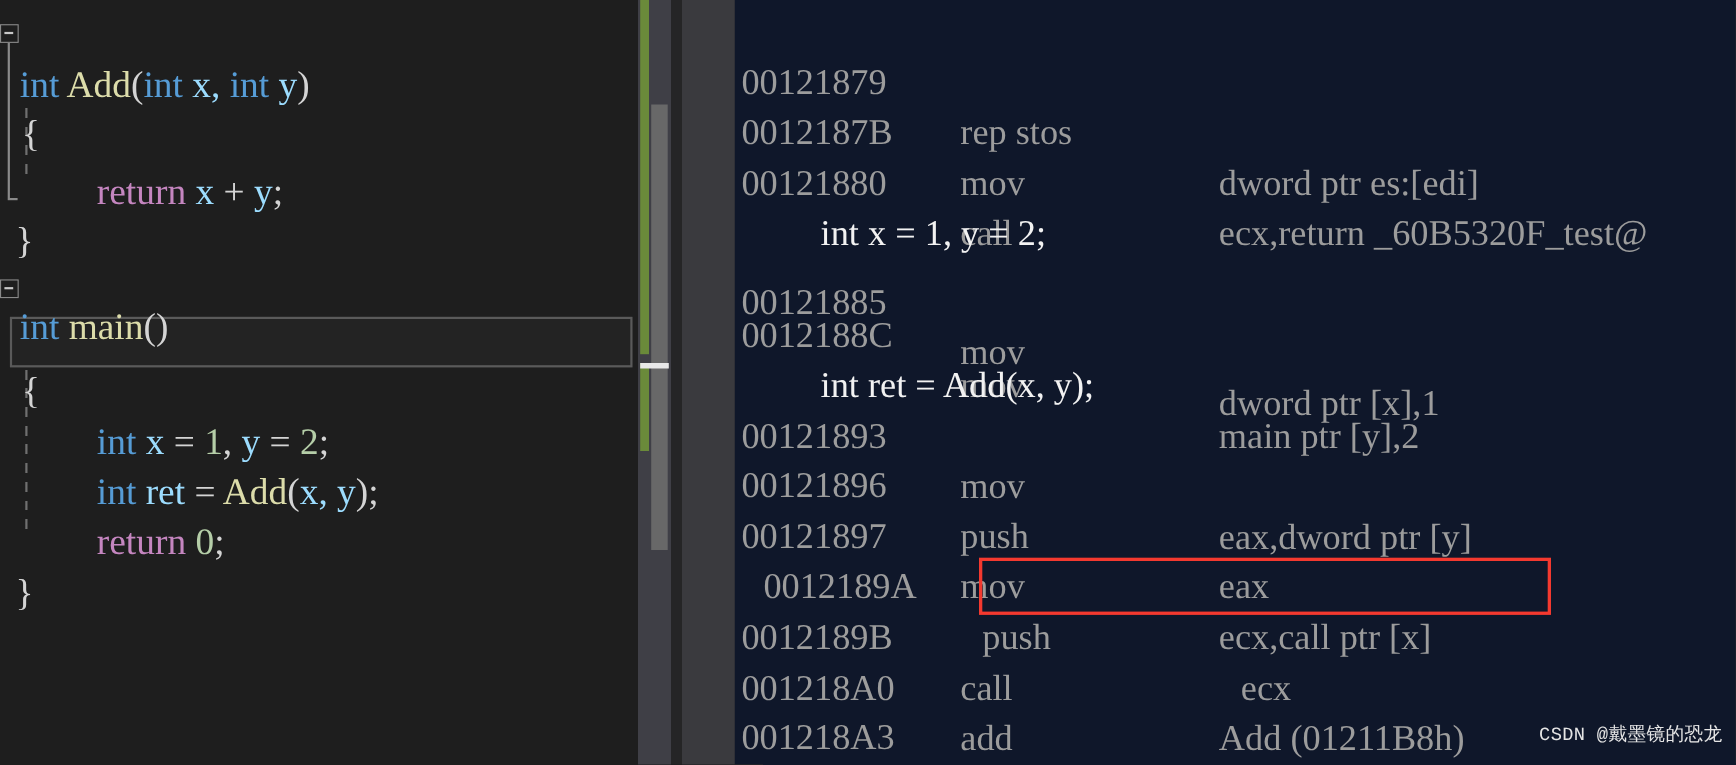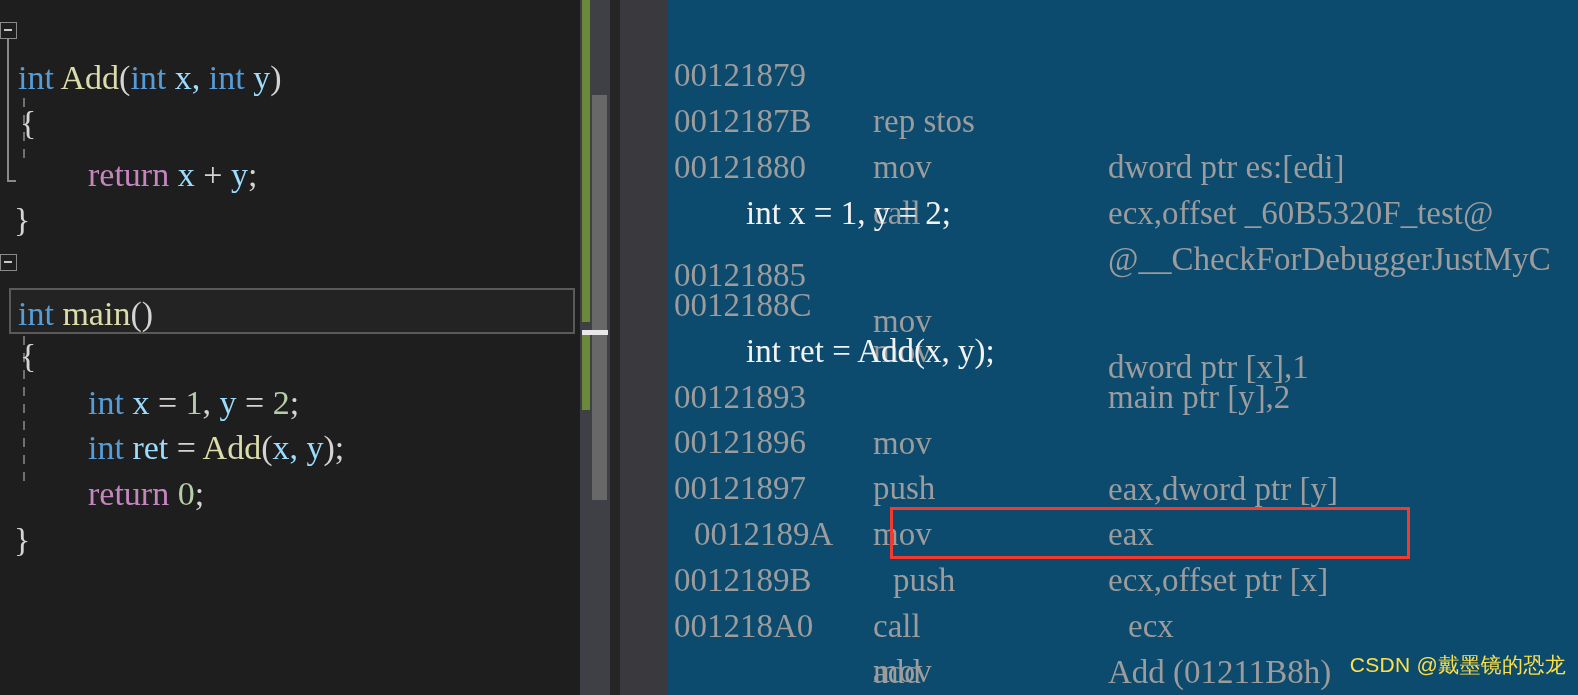--- a/index.html
+++ b/index.html
@@ -154,21 +154,21 @@
   #disasm-gutter {
     position: absolute;
     left: 0; top: 0;
     width: 48px; height: 695px;
     background: #3a3a3e;
   }
   #disasm-body {
     position: absolute;
     left: 48px; top: 0;
     width: 910px; height: 695px;
-    background: #0c4a6e;
+    background: #0f172a;
     overflow: hidden;
   }
   .asm-row {
     position: absolute;
     left: 0;
     width: 910px;
     height: 46px;
     line-height: 46px;
     white-space: pre;
     font-family: "Liberation Serif", "DejaVu Serif", serif;
@@ -216,23 +216,23 @@
     width: 520px; height: 52px;
     border: 3px solid #f4392f;
     box-sizing: border-box;
     pointer-events: none;
   }
 
   
   #watermark {
     position: absolute;
     right: 12px; bottom: 16px;
-    font-family: Liberation Sans, sans-serif;
-    font-size: 21px;
-    color: #fde047;
+    font-family: Liberation Mono, monospace;
+    font-size: 17px;
+    color: #e5e5e5;
     white-space: pre;
     letter-spacing: 0.3px;
   }
 </style>
 </head>
 <body>
 
 <div id="app">
 
   <div id="editor-pane">
@@ -257,21 +257,21 @@
     </div>
 
     <div class="code-line" style="top:107px;">
       <span class="code-text" style="left:88px;"><span class="ctrl">return</span><span class="var"> x </span><span class="punc">+</span><span class="var"> y</span><span class="punc">;</span></span>
     </div>
 
     <div class="code-line" style="top:152px;">
       <span class="code-text" style="left:14px;"><span class="brace">}</span></span>
     </div>
 
-    <div class="code-line" style="top:246px;">
+    <div class="code-line" style="top:230px;">
       <span class="code-text"><span class="kw">int</span> <span class="fn">main</span><span class="punc">()</span></span>
     </div>
 
     <div class="code-line" style="top:288px;">
       <span class="code-text" style="left:20px;"><span class="brace">{</span></span>
     </div>
 
     <div class="code-line" style="top:335px;">
       <span class="code-text" style="left:88px;"><span class="kw">int</span><span class="var"> x </span><span class="punc">= </span><span class="num">1</span><span class="punc">, </span><span class="var">y </span><span class="punc">= </span><span class="num">2</span><span class="punc">;</span></span>
     </div>
@@ -305,27 +305,26 @@
 
       <div class="asm-row" style="top:6px;">
         <span class="asm-addr">00121879</span>
         <span class="asm-mn">rep stos</span>
         <span class="asm-op">dword ptr es:[edi]</span>
       </div>
 
       <div class="asm-row" style="top:52px;">
         <span class="asm-addr">0012187B</span>
         <span class="asm-mn">mov</span>
-        <span class="asm-op">ecx,offset _60B5320F_test@</span>
+        <span class="asm-op">ecx,return _60B5320F_test@</span>
       </div>
 
       <div class="asm-row" style="top:98px;">
         <span class="asm-addr">00121880</span>
         <span class="asm-mn">call</span>
-        <span class="asm-op">@__CheckForDebuggerJustMyC</span>
       </div>
 
       <div class="src-row" style="top:144px;">
         <span class="src-text">int x = 1, y = 2;</span>
       </div>
 
       <div class="asm-row" style="top:206px;">
         <span class="asm-addr">00121885</span>
         <span class="asm-mn">mov</span>
         <span class="asm-op">dword ptr [x],1</span>
@@ -349,21 +348,21 @@
 
       <div class="asm-row" style="top:373px;">
         <span class="asm-addr">00121896</span>
         <span class="asm-mn">push</span>
         <span class="asm-op">eax</span>
       </div>
 
       <div class="asm-row" style="top:419px;">
         <span class="asm-addr">00121897</span>
         <span class="asm-mn">mov</span>
-        <span class="asm-op">ecx,offset ptr [x]</span>
+        <span class="asm-op">ecx,call ptr [x]</span>
       </div>
 
       <div class="asm-row" style="top:465px;margin-left:20px;">
         <span class="asm-addr">0012189A</span>
         <span class="asm-mn">push</span>
         <span class="asm-op">ecx</span>
       </div>
 
       <div class="asm-row" style="top:511px;">
         <span class="asm-addr">0012189B</span>
@@ -371,20 +370,21 @@
         <span class="asm-op">Add (01211B8h)</span>
       </div>
 
       <div class="asm-row" style="top:557px;">
         <span class="asm-addr">001218A0</span>
         <span class="asm-mn">add</span>
         
       </div>
 
       <div class="asm-row" style="top:602px;">
+        <span class="asm-addr">001218A3</span>
         <span class="asm-mn">mov</span>
         
       </div>
 
       <div class="src-row" style="top:648px;">
         <span class="src-text">return 0;</span>
       </div>
 
       <div id="call-highlight"></div>
 

